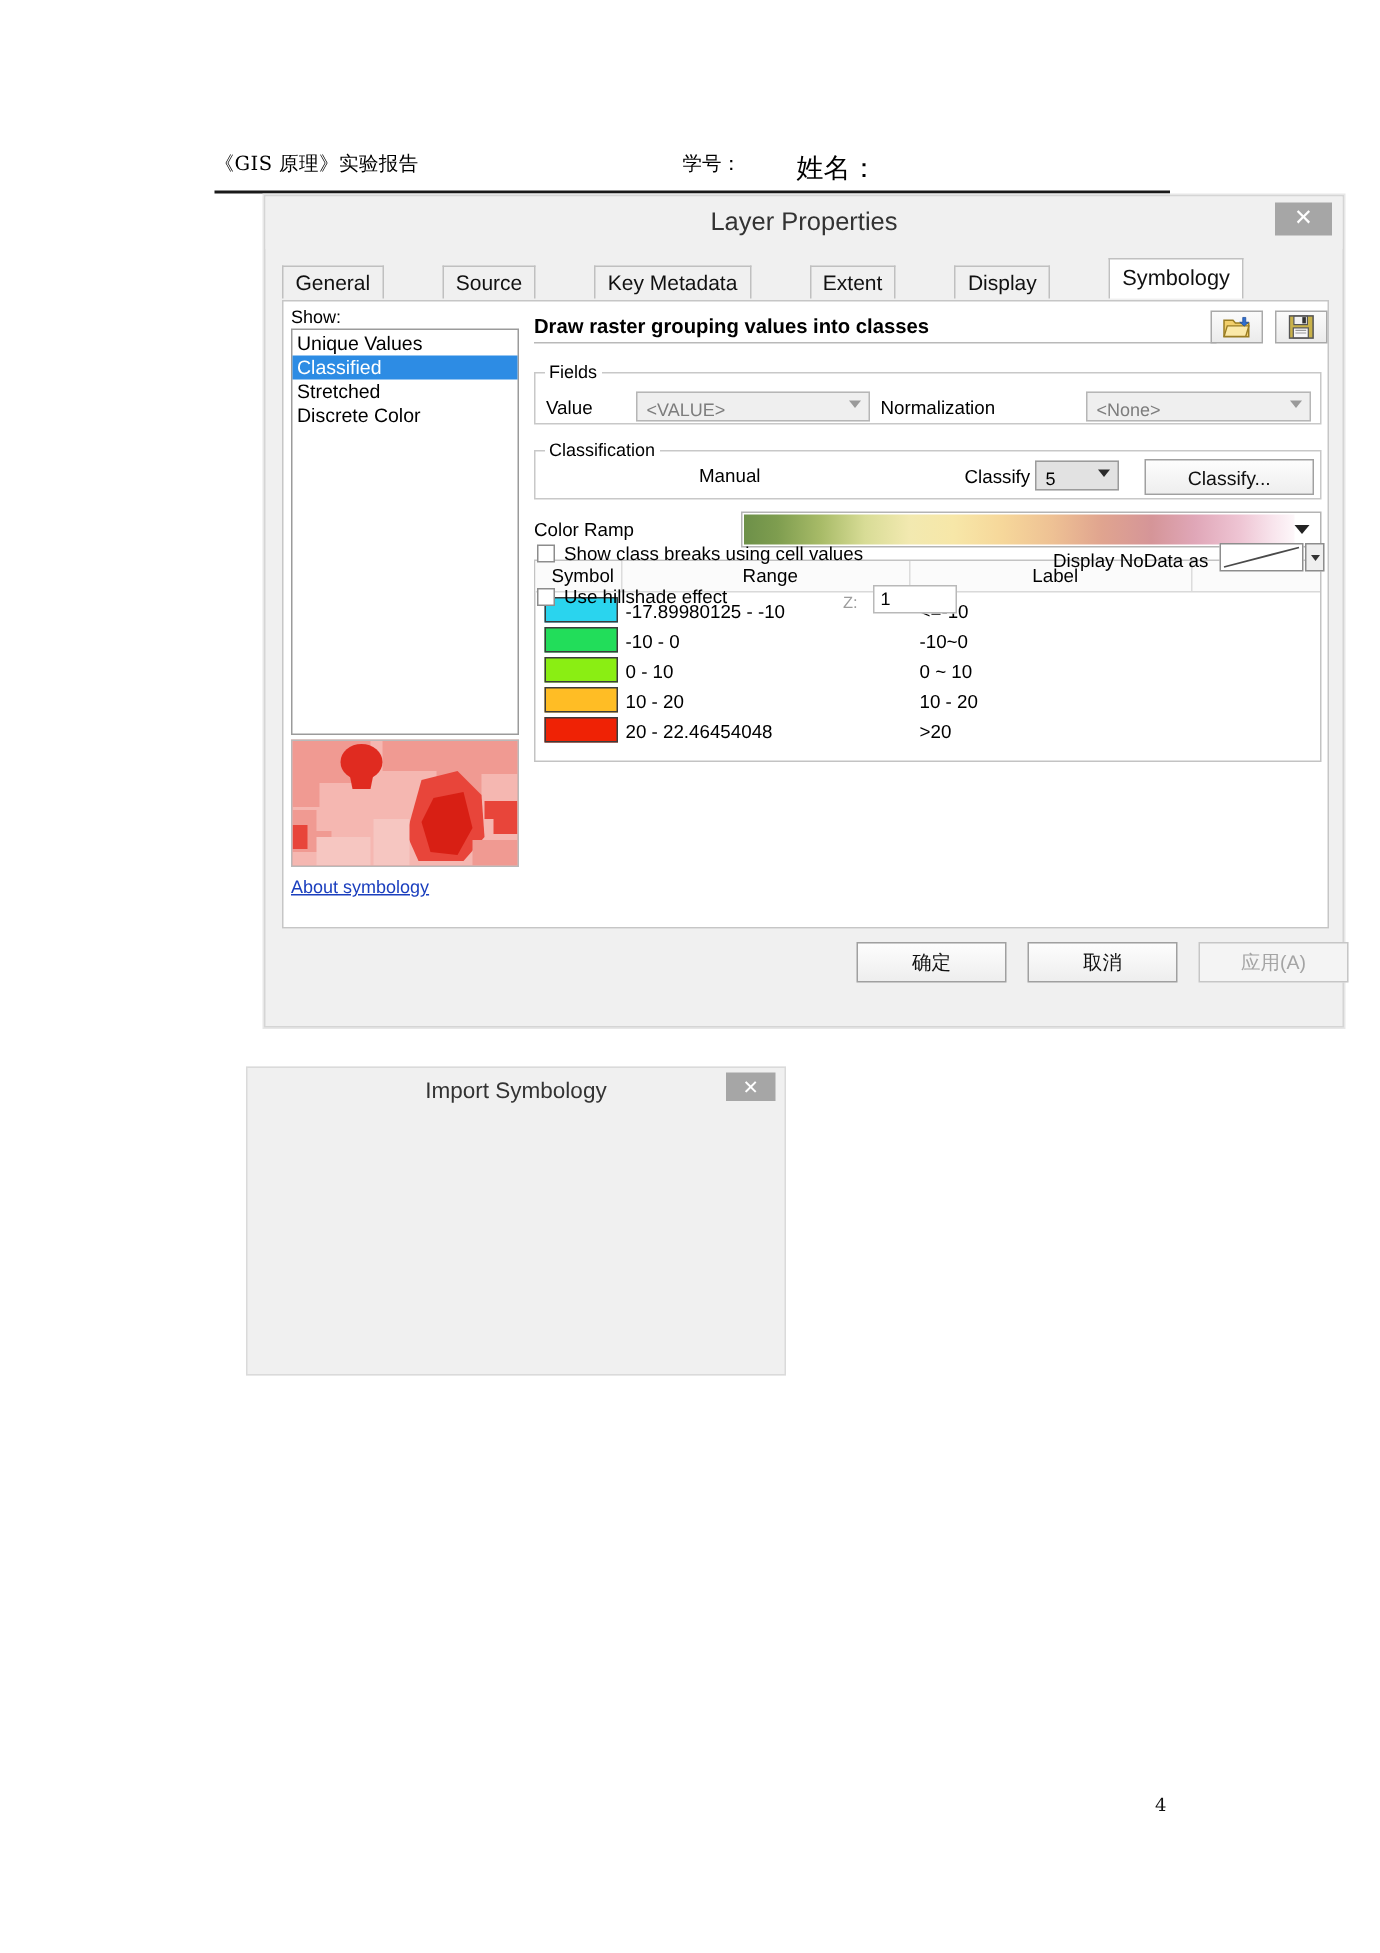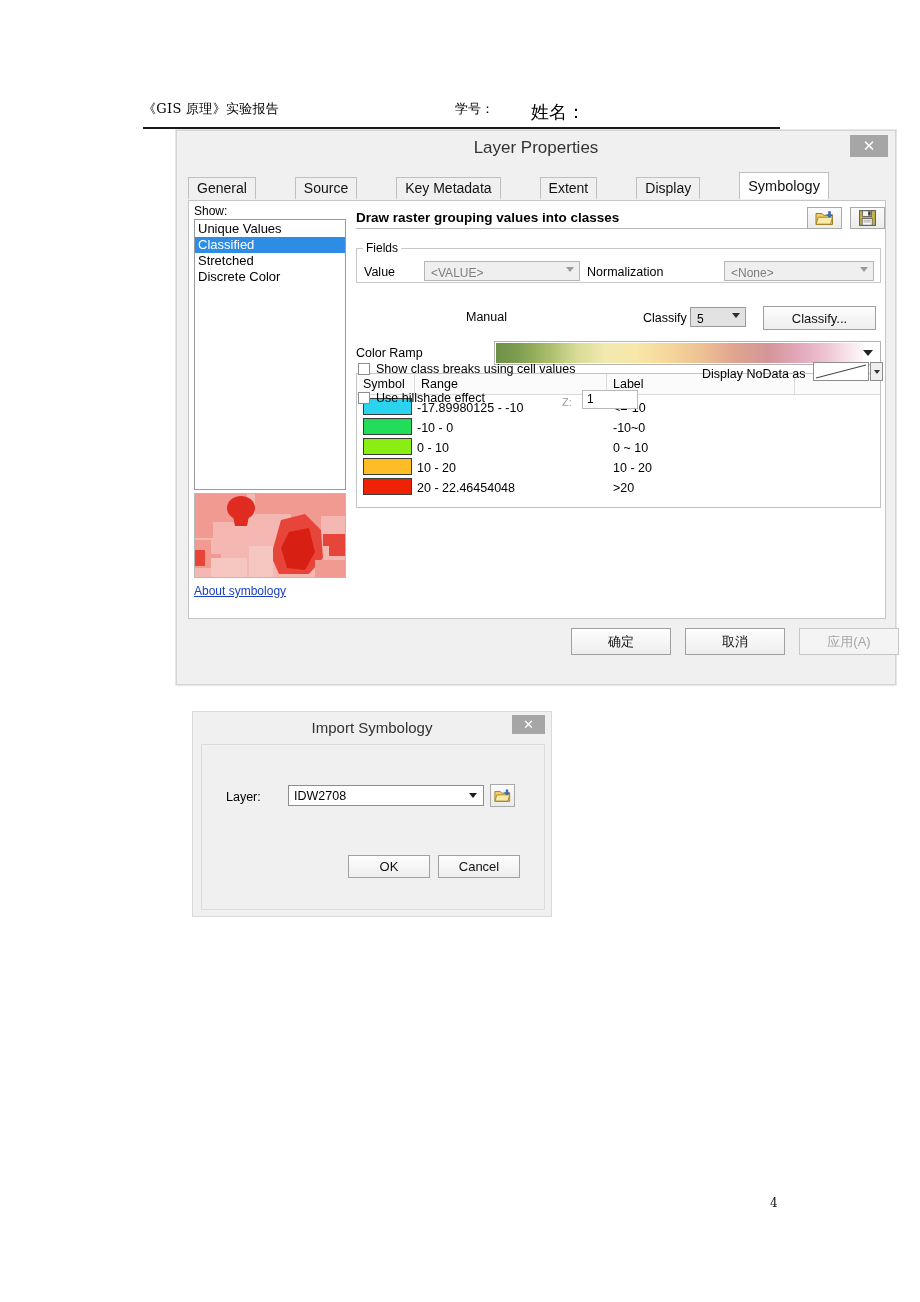--- a/index.html
+++ b/index.html
@@ -166,21 +166,21 @@
   
   .sym-table {
     position:absolute; left:2px; top:166px; width:525px; height:135px;
     border:1px solid #c3c3c3; background:#fff;
   }
   .sym-head {
     display:flex; height:21px; background:#fbfbfb;
     border-bottom:1px solid #d9d9d9; font-size:12.5px;
   }
   .sym-head > div {
-    padding:3px 0 0 6px; border-right:1px solid #dcdcdc; color:#000;
+    padding:3px 0 0 6px; border-right:1px solid #dcdcdc; color:#000;text-align:center;
   }
   .c-sym { width:58px; }
   .c-rng { width:192px; }
   .c-lbl { width:188px; }
   .c-end { flex:1; border-right:none !important; }
 
   .sym-row { display:flex; height:20px; align-items:flex-end; font-size:12.5px; }
   .sym-row .swatch-cell { width:58px; padding-left:6px; }
   .sym-row .swatch {
     width:49px; height:17px; border:1px solid #3b3b3b; display:block;
@@ -216,21 +216,21 @@
   }
 
   
   .lp-footer-btn { position:absolute; height:27px; width:100px; top:497px; }
   .lp-footer-btn.ok { left:394px;text-align:right; }
   .lp-footer-btn.cancel { left:508px; }
   .lp-footer-btn.apply { left:622px; }
 
   
   .is-window {
-    position:absolute; left:192px; top:711px; width:360px; height:206px;
+    position:absolute; left:164px; top:711px; width:360px; height:206px;
     background:#f0f0f0; border:1px solid #dadada;
   }
   .is-title { position:absolute; left:0; right:0; top:7px; text-align:center;
     font-size:15px; color:#333; }
   .is-close {
     position:absolute; right:6px; top:3px; width:33px; height:19px;
     background:#a6a6a6; color:#fff; font-size:13px; line-height:19px;
     text-align:center; cursor:pointer;
   }
   .is-body {
@@ -345,20 +345,23 @@
       <div class="combo" style="left:70px; top:54px; width:156px;">
         <span>&lt;VALUE&gt;</span>
         <span class="caret"></span>
       </div>
       <div class="lbl" style="left:233px; top:58px;">Normalization</div>
       <div class="combo" style="left:370px; top:54px; width:150px;">
         <span>&lt;None&gt;</span>
         <span class="caret"></span>
       </div>
 
+      <fieldset class="grp classif-grp">
+        <legend>Classification</legend>
+      </fieldset>
       <div class="lbl" style="left:112px; top:103px;">Manual</div>
       <div class="lbl" style="left:289px; top:104px;">Classify</div>
       <div class="combo enabled" style="left:336px; top:100px; width:56px; background:#e2e2e2;">
         <span>5</span>
         <span class="caret"></span>
       </div>
       <div class="btn" style="left:409px; top:99px; width:113px; height:24px;">Classify...</div>
 
       <div class="ramp-row">
         <div class="lbl" style="left:0; top:5px;">Color Ramp</div>
@@ -438,29 +441,13 @@
   </div>
 
   <div class="btn lp-footer-btn ok">确定</div>
   <div class="btn lp-footer-btn cancel">取消</div>
   <div class="btn lp-footer-btn apply disabled">应用(A)</div>
 </div>
 
 <div class="is-window">
   <div class="is-title">Import Symbology</div>
   <div class="is-close">✕</div>
-  <div class="is-body">
-    <div class="is-layer-lbl">Layer:</div>
-    <div class="is-layer-combo">
-      <span>IDW2708</span>
-      <span class="caret"></span>
-    </div>
-    <div class="is-browse">
-      <svg width="17" height="14" viewBox="0 0 19 15">
-        <path d="M1 2.5 h6 l1.6 1.8 h8.9 v9.2 h-16.5 z" fill="#f2cf6b" stroke="#9a7d22" stroke-width="1"></path>
-        <path d="M3.2 6.2 h14.4 l-2.1 7 h-14.4 z" fill="#fbe9a8" stroke="#9a7d22" stroke-width="0.9"></path>
-        <path d="M13.5 0.6 v3.2 h-2 l3 2.6 l3-2.6 h-2 v-3.2 z" fill="#2f6fd1" stroke="#1c4a96" stroke-width="0.5"></path>
-      </svg>
-    </div>
-    <div class="btn is-btn ok">OK</div>
-    <div class="btn is-btn cancel">Cancel</div>
-  </div>
 </div>
 
 </body></html>

